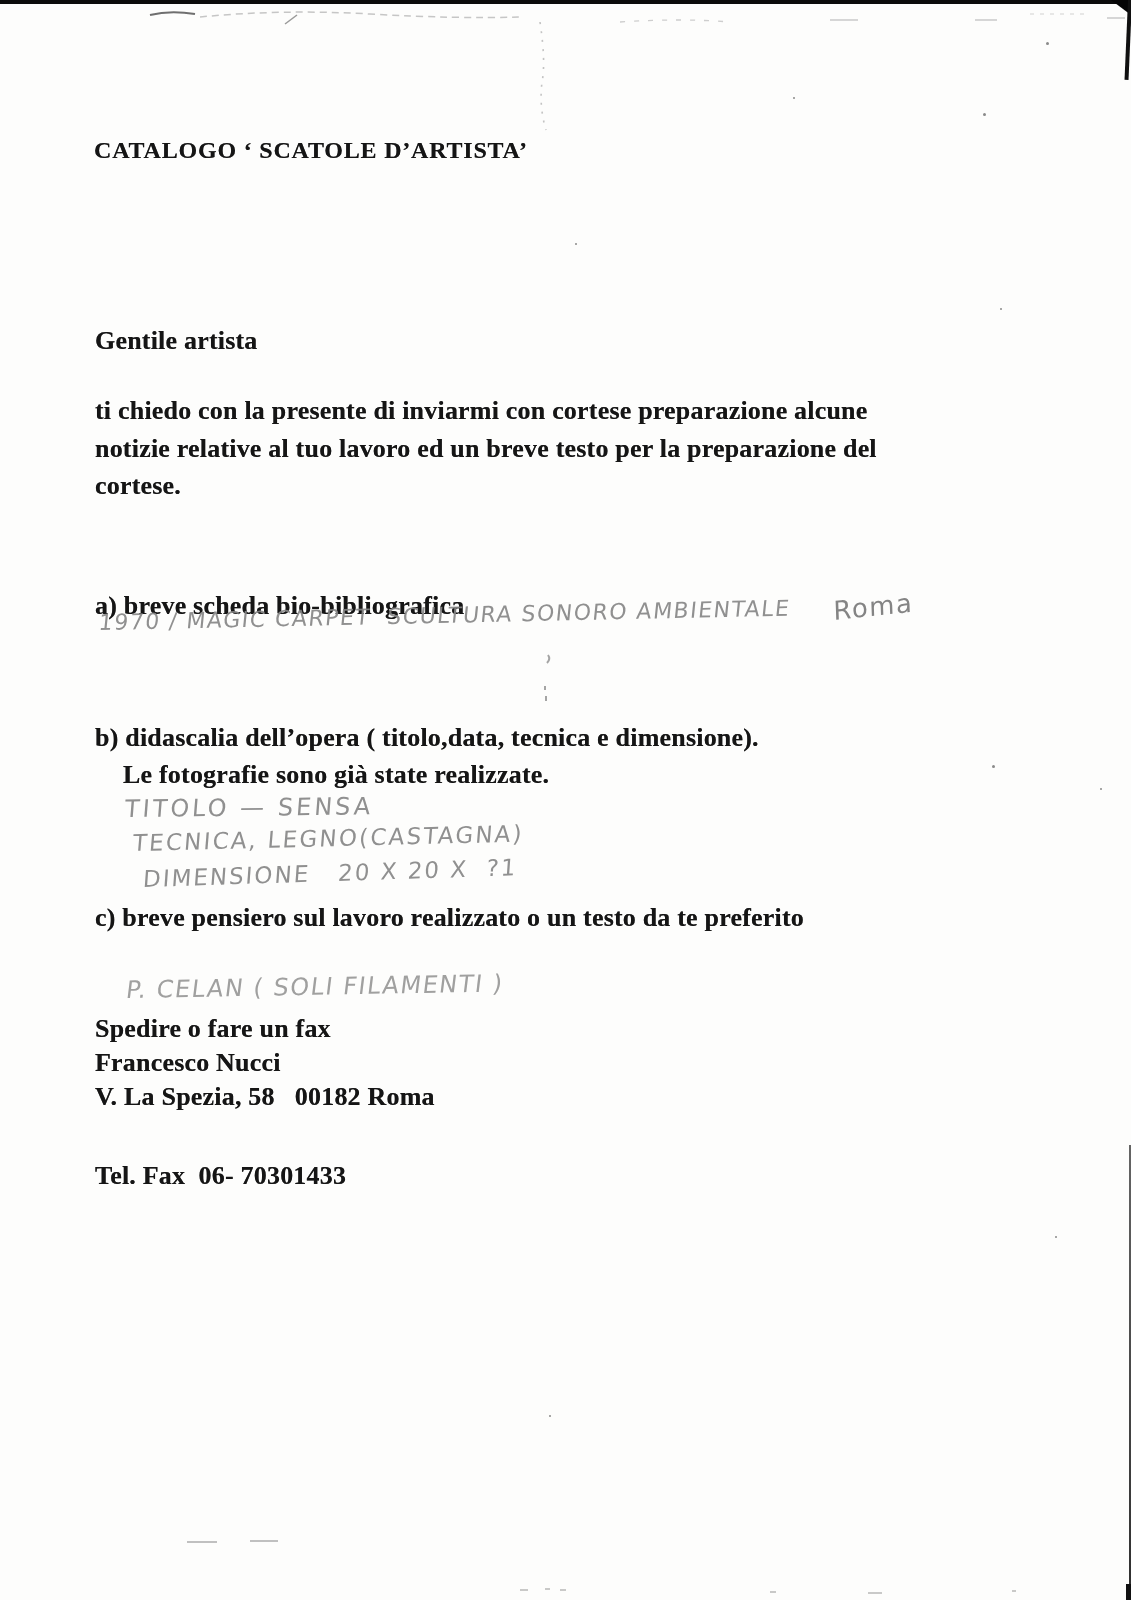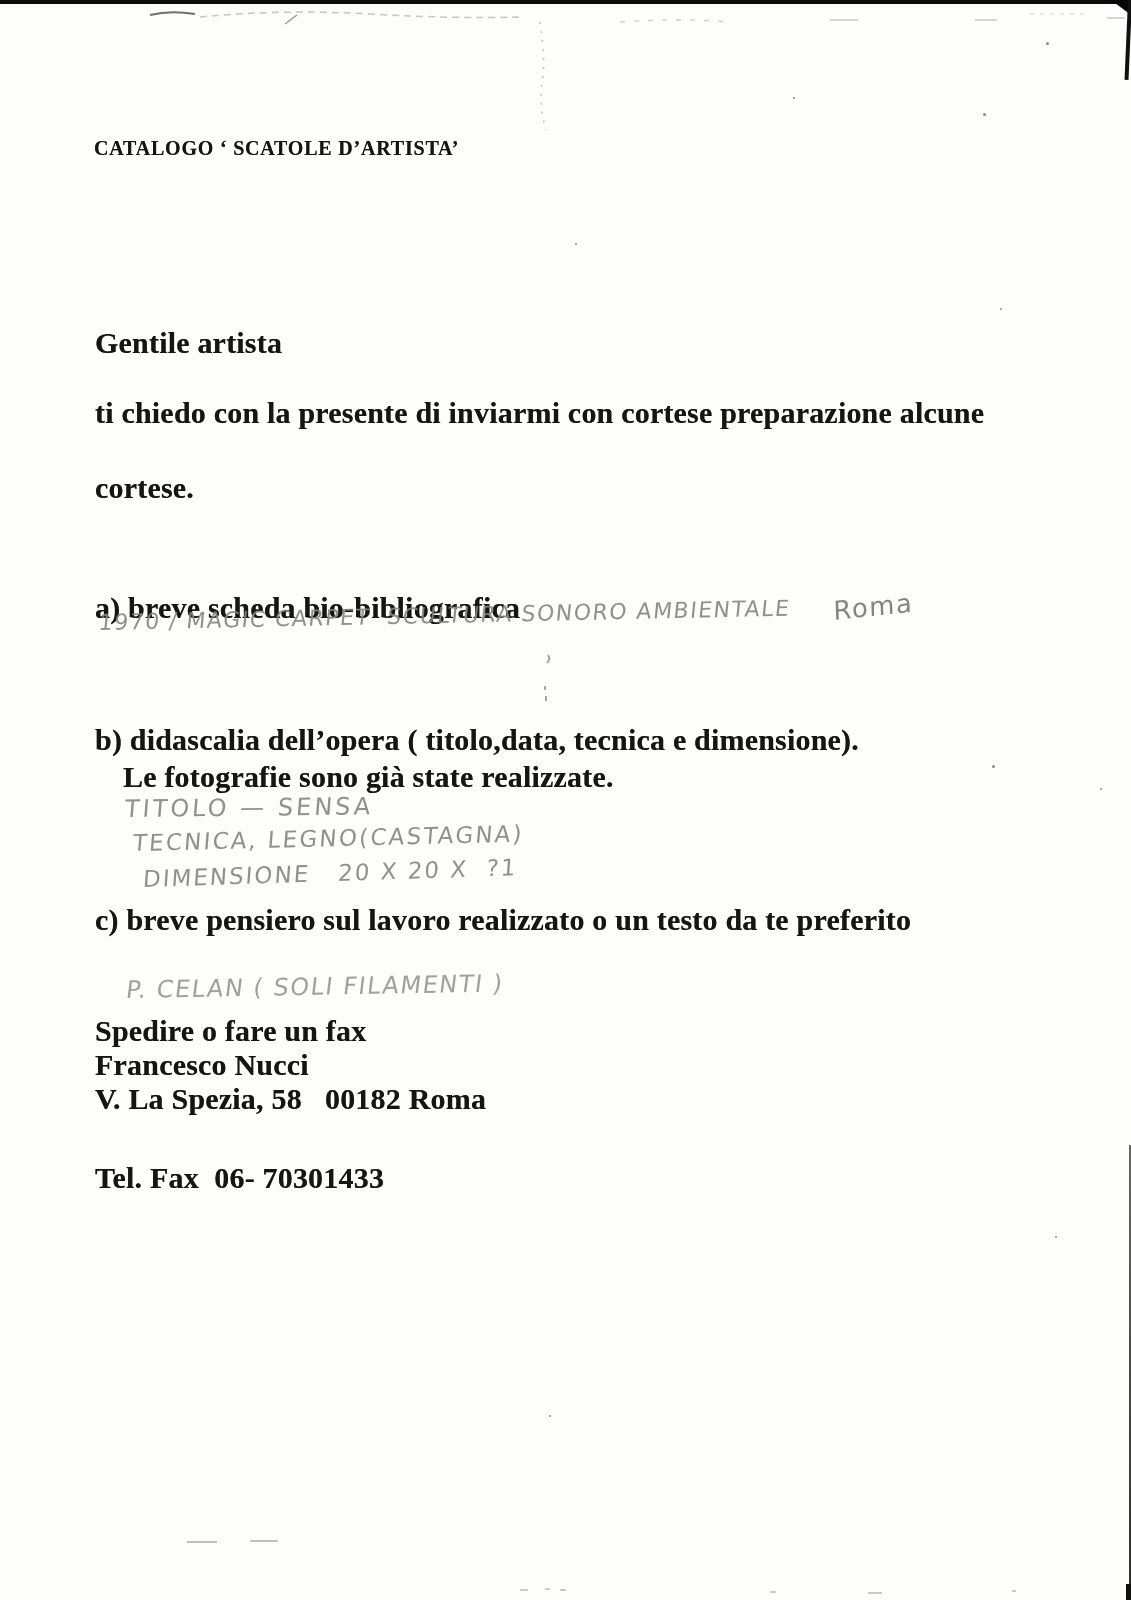--- a/index.html
+++ b/index.html
@@ -7,27 +7,27 @@
     position:relative;
     width:1131px;height:1600px;
     background:#fdfdfc;
     overflow:hidden;
     font-family:"Liberation Serif", serif;
   }
   .typed{
     position:absolute;
     font-family:"Liberation Serif", serif;
     font-weight:bold;
-    font-size:30px;
+    font-size:26px;
     color:#151515;
     white-space:pre;
     letter-spacing:0.2px;
     text-shadow:0 0 0.5px rgba(20,20,20,0.65);
   }
-  .title{font-size:20px;letter-spacing:0.8px;}
+  .title{font-size:24px;letter-spacing:0.8px;}
   .hand{
     position:absolute;
     font-family:"DejaVu Sans", sans-serif;
     font-size:22px;
     color:#858585;
     white-space:pre;
     letter-spacing:1.5px;
     transform:rotate(-1deg) skewX(-5deg);
     transform-origin:left top;
     opacity:0.9;
@@ -77,20 +77,21 @@
   <div class="speck" style="left:992px;top:765px;width:3px;height:3px;"></div>
   <div class="speck" style="left:1100px;top:788px;width:2px;height:2px;"></div>
   <div class="speck" style="left:1055px;top:1236px;width:2px;height:2px;"></div>
   <div class="speck" style="left:549px;top:1415px;width:2px;height:2px;"></div>
 
   <div class="typed title" style="left:94px;top:137px;">CATALOGO ‘ SCATOLE D’ARTISTA’</div>
 
   <div class="typed" style="left:95px;top:326px;">Gentile artista</div>
 
   <div class="typed" style="left:95px;top:396px;">ti chiedo con la presente di inviarmi con cortese preparazione alcune</div>
+  <div class="typed" style="left:95px;top:434px;">notizie relative al tuo lavoro ed un breve testo per la preparazione del</div>
   <div class="typed" style="left:95px;top:471px;">cortese.</div>
 
   <div class="typed" style="left:95px;top:581px;margin-top:10px;">a) breve scheda bio-bibliografica</div>
   <div class="hand" style="left:100px;top:610px;font-size:22px;transform:rotate(-1.2deg) skewX(-7deg);">1970 / MAGIC CARPET  SCULTURA SONORO AMBIENTALE</div>
   <div class="hand" style="left:833px;top:596px;font-size:26px;color:#787878;transform:rotate(-6deg) skewX(-4deg);">Roma</div>
 
   <div class="typed" style="left:95px;top:723px;">b) didascalia dell’opera ( titolo,data, tecnica e dimensione).</div>
   <div class="typed" style="left:123px;top:760px;text-align:right;">Le fotografie sono già state realizzate.</div>
   <div class="hand" style="left:126px;top:795px;font-size:24px;letter-spacing:3px;transform:rotate(-0.6deg) skewX(-5deg);">TITOLO — SENSA</div>
   <div class="hand" style="left:134px;top:830px;font-size:23px;letter-spacing:2.2px;transform:rotate(-1.4deg) skewX(-6deg);">TECNICA, LEGNO(CASTAGNA)</div>

